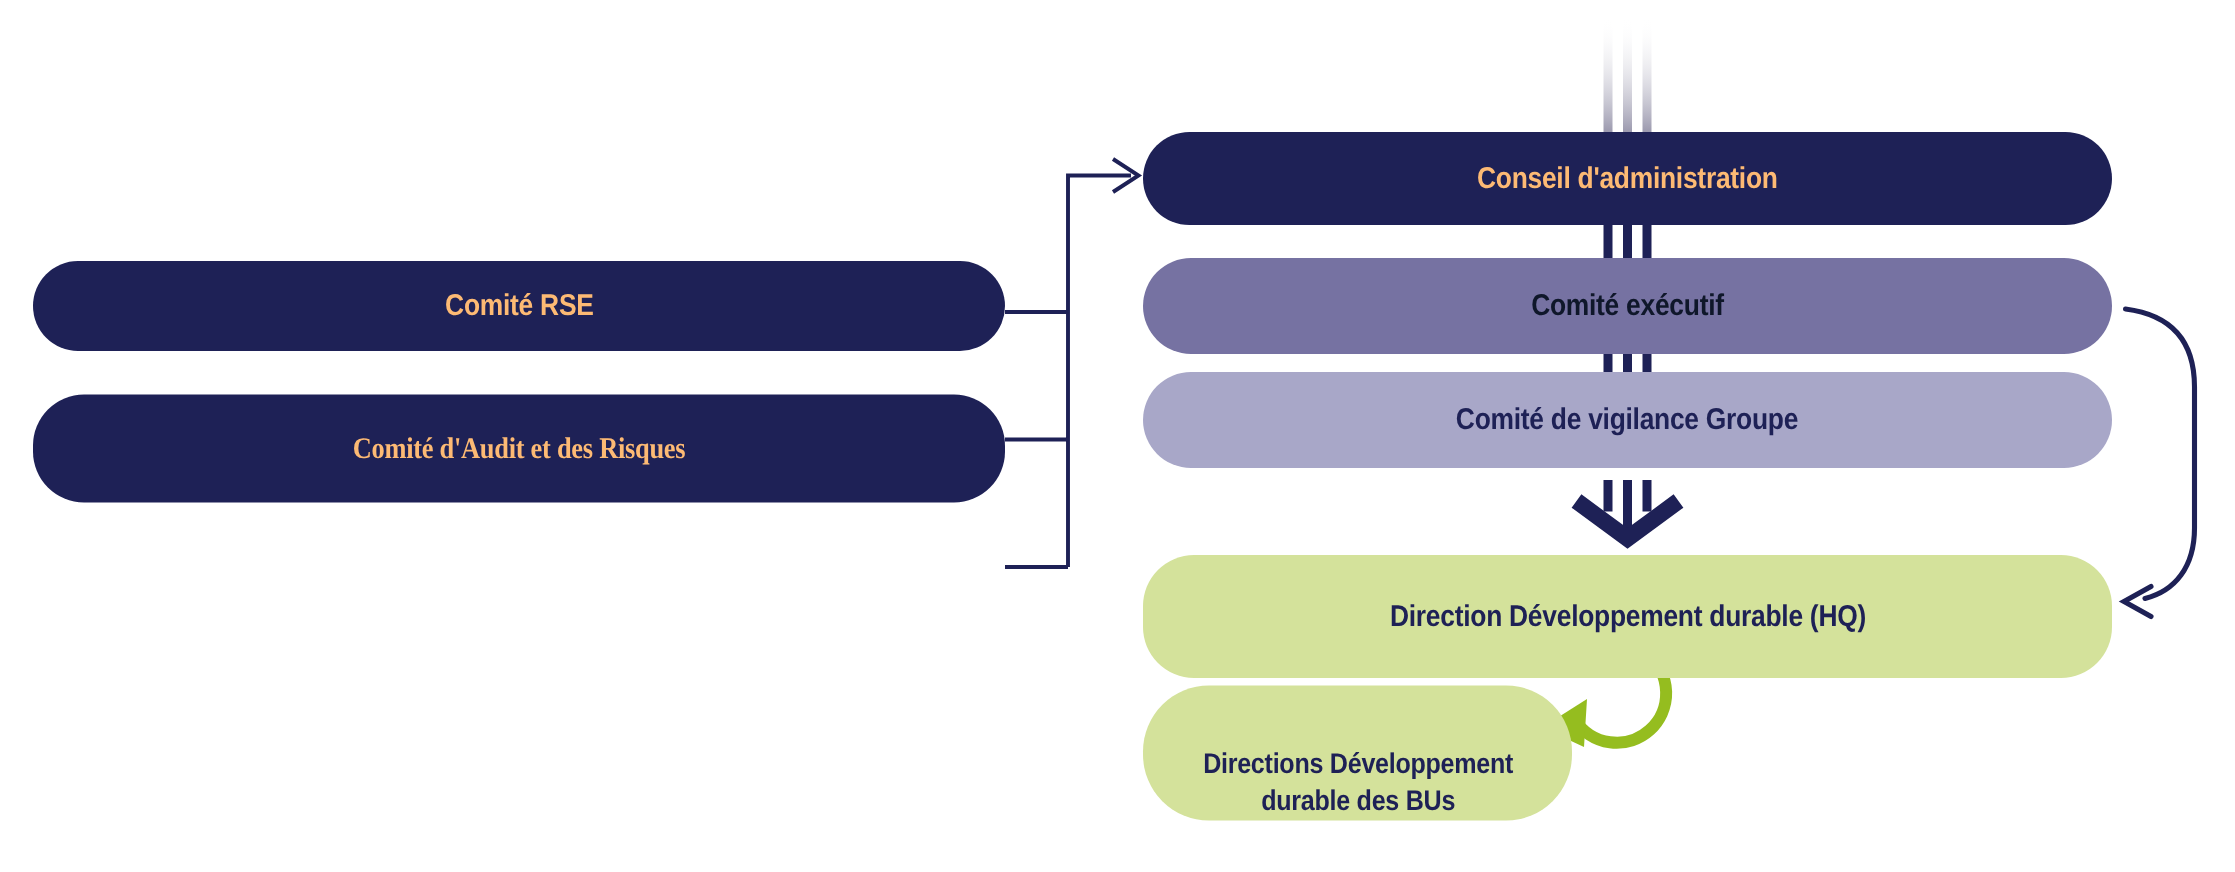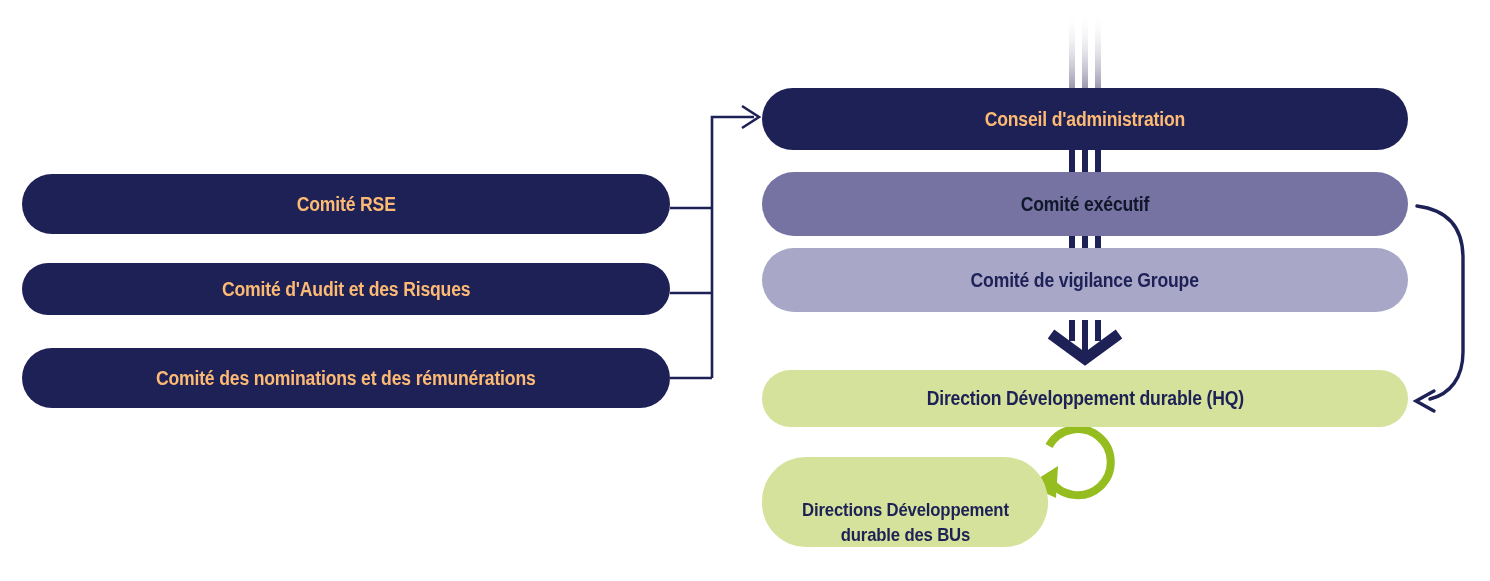--- a/index.html
+++ b/index.html
@@ -21,27 +21,27 @@
     letter-spacing:-0.2px;transform:scaleX(.88);transform-origin:center;
   }
   .lbl2 span{display:block;white-space:nowrap;}
   .navy-fill{background:var(--navy);color:#fdba74;}
   .purple-mid-fill{background:var(--purple-mid);color:#0f172a;}
   .purple-light-fill{background:var(--purple-light);color:var(--navy);}
   .green-fill{background:var(--green-light);color:var(--navy);}
 
   
   .b-rse{left:22px;top:174px;width:648px;height:60px;}
-  .b-audit{left:22px;top:263px;width:648px;height:52px;}
+  .b-audit{left:22px;top:263px;width:648px;height:72px;font-family:Liberation Serif, serif;}
   .b-nomin{left:22px;top:348px;width:648px;height:60px;}
   
   .b-conseil{left:762px;top:88px;width:646px;height:62px;}
   .b-comex{left:762px;top:172px;width:646px;height:64px;}
   .b-vigilance{left:762px;top:248px;width:646px;height:64px;}
-  .b-ddhq{left:762px;top:370px;width:646px;height:57px;}
+  .b-ddhq{left:762px;top:370px;width:646px;height:82px;}
   
   .b-bus{left:762px;top:457px;width:286px;height:90px;border-radius:44px;align-items:flex-end;}
   .b-managers{left:1108px;top:457px;width:302px;height:90px;border-radius:44px;}
 
   .stroke-navy{stroke:var(--navy);fill:none;}
   .fill-navy{fill:var(--navy);}
   .fill-green{fill:var(--green-accent);}
   .stroke-green{stroke:var(--green-accent);fill:none;}
 </style>
 </head>
@@ -86,23 +86,20 @@
     <path class="stroke-green" d="M1049,446 A33,33 0 1 1 1050,480" stroke-width="8"></path>
     <path class="fill-green" d="M1028,485 L1058,466 L1056,498 Z"></path>
   </svg>
 
   <div class="pill navy-fill b-rse">
     <span class="lbl">Comité RSE</span>
   </div>
   <div class="pill navy-fill b-audit">
     <span class="lbl">Comité d'Audit et des Risques</span>
   </div>
-  <div class="pill navy-fill b-nomin">
-    <span class="lbl">Comité des nominations et des rémunérations</span>
-  </div>
 
   <div class="pill navy-fill b-conseil">
     <span class="lbl">Conseil d'administration</span>
   </div>
   <div class="pill purple-mid-fill b-comex">
     <span class="lbl">Comité exécutif</span>
   </div>
   <div class="pill purple-light-fill b-vigilance">
     <span class="lbl">Comité de vigilance Groupe</span>
   </div>

